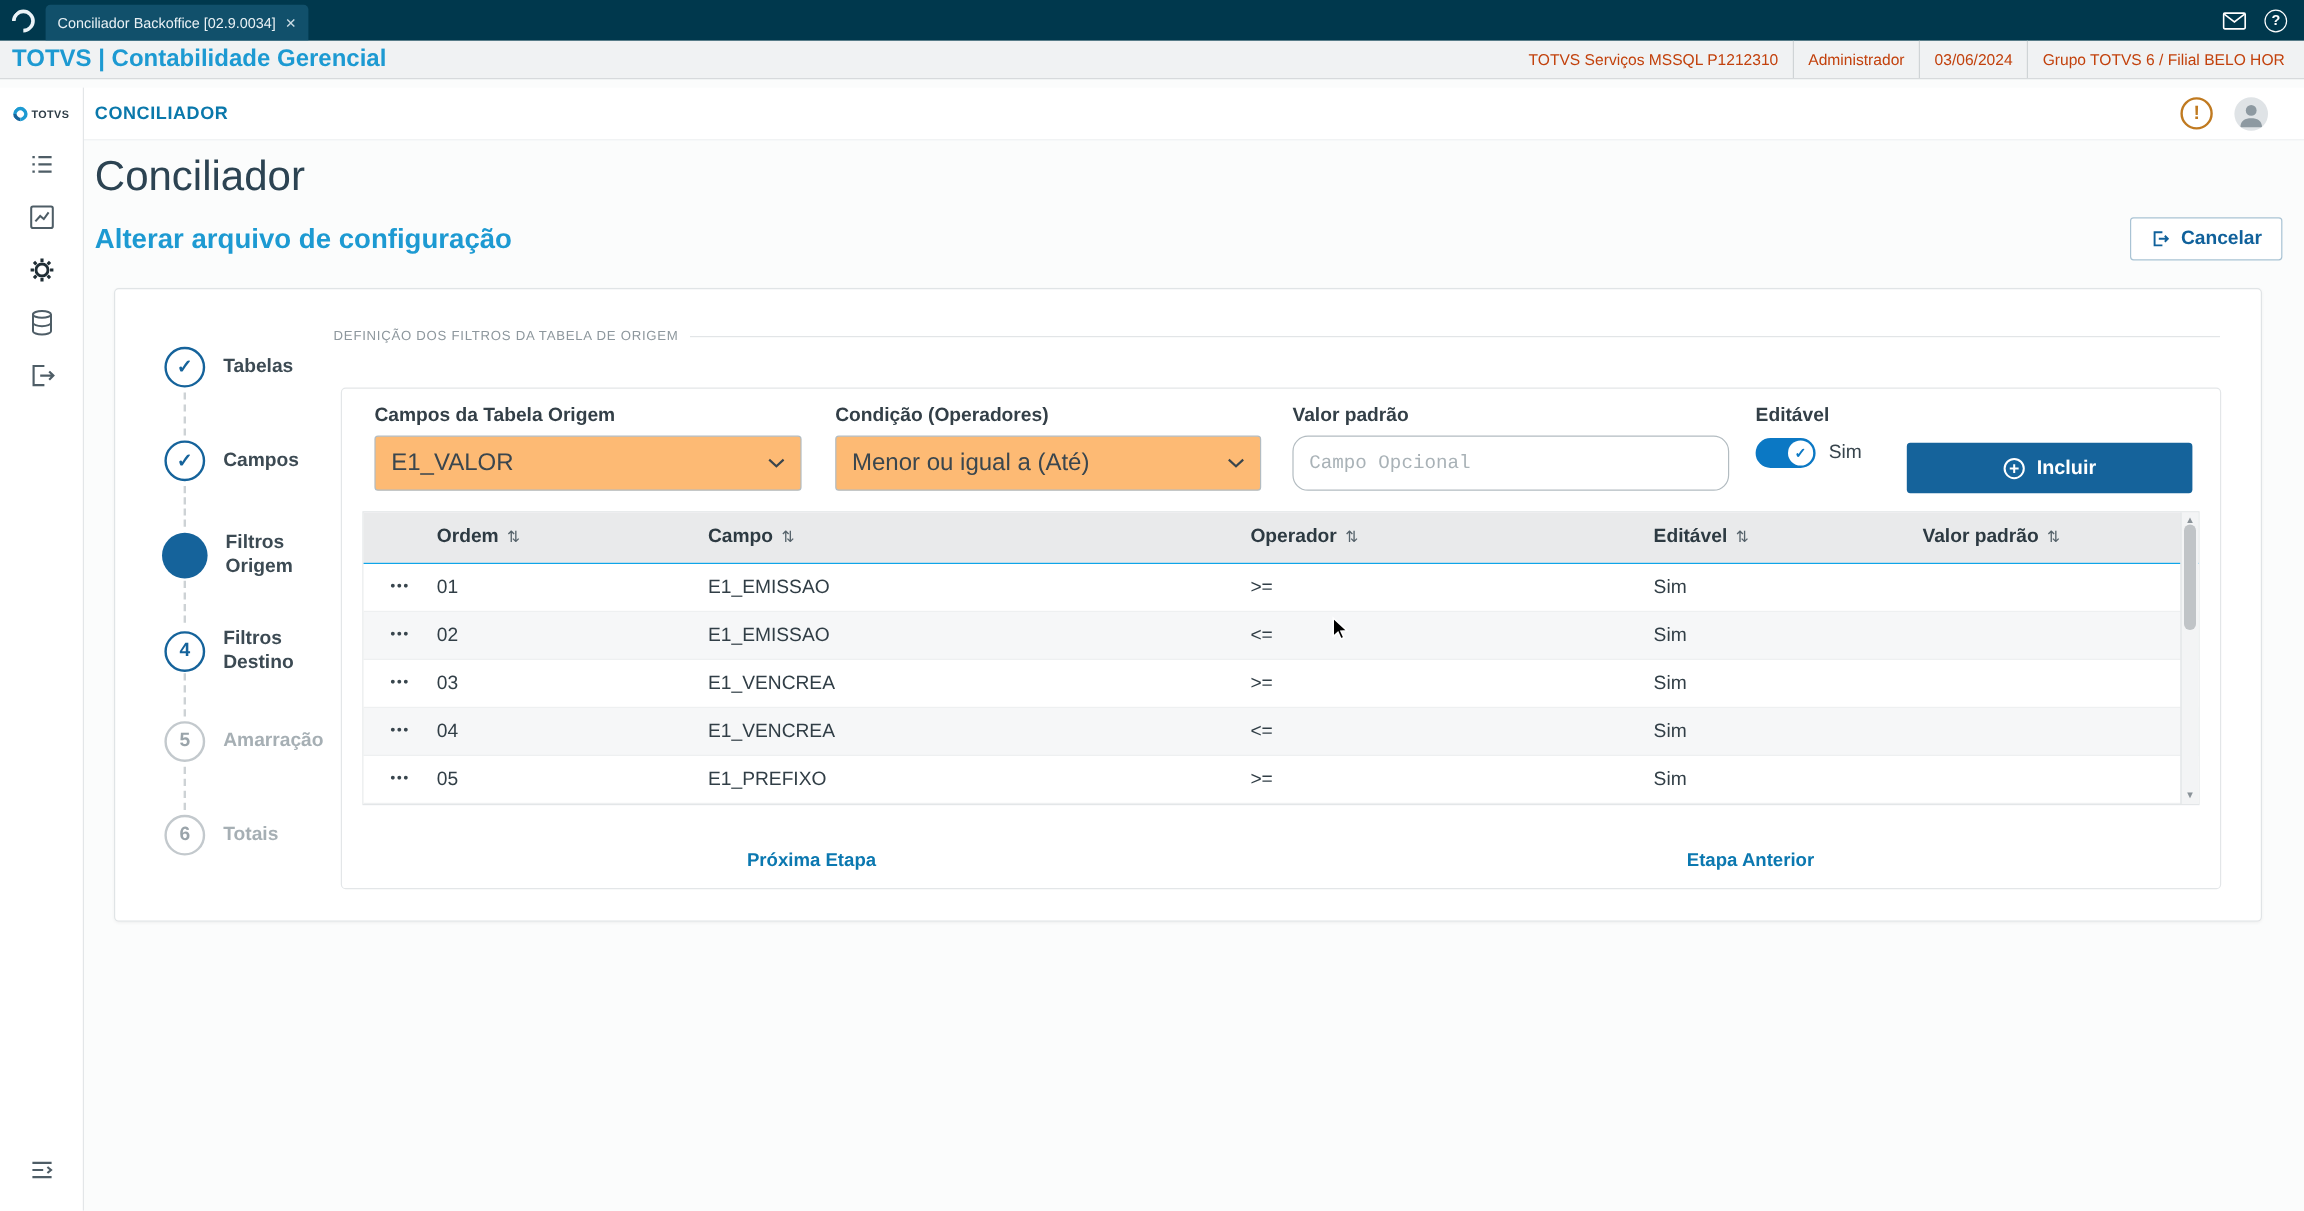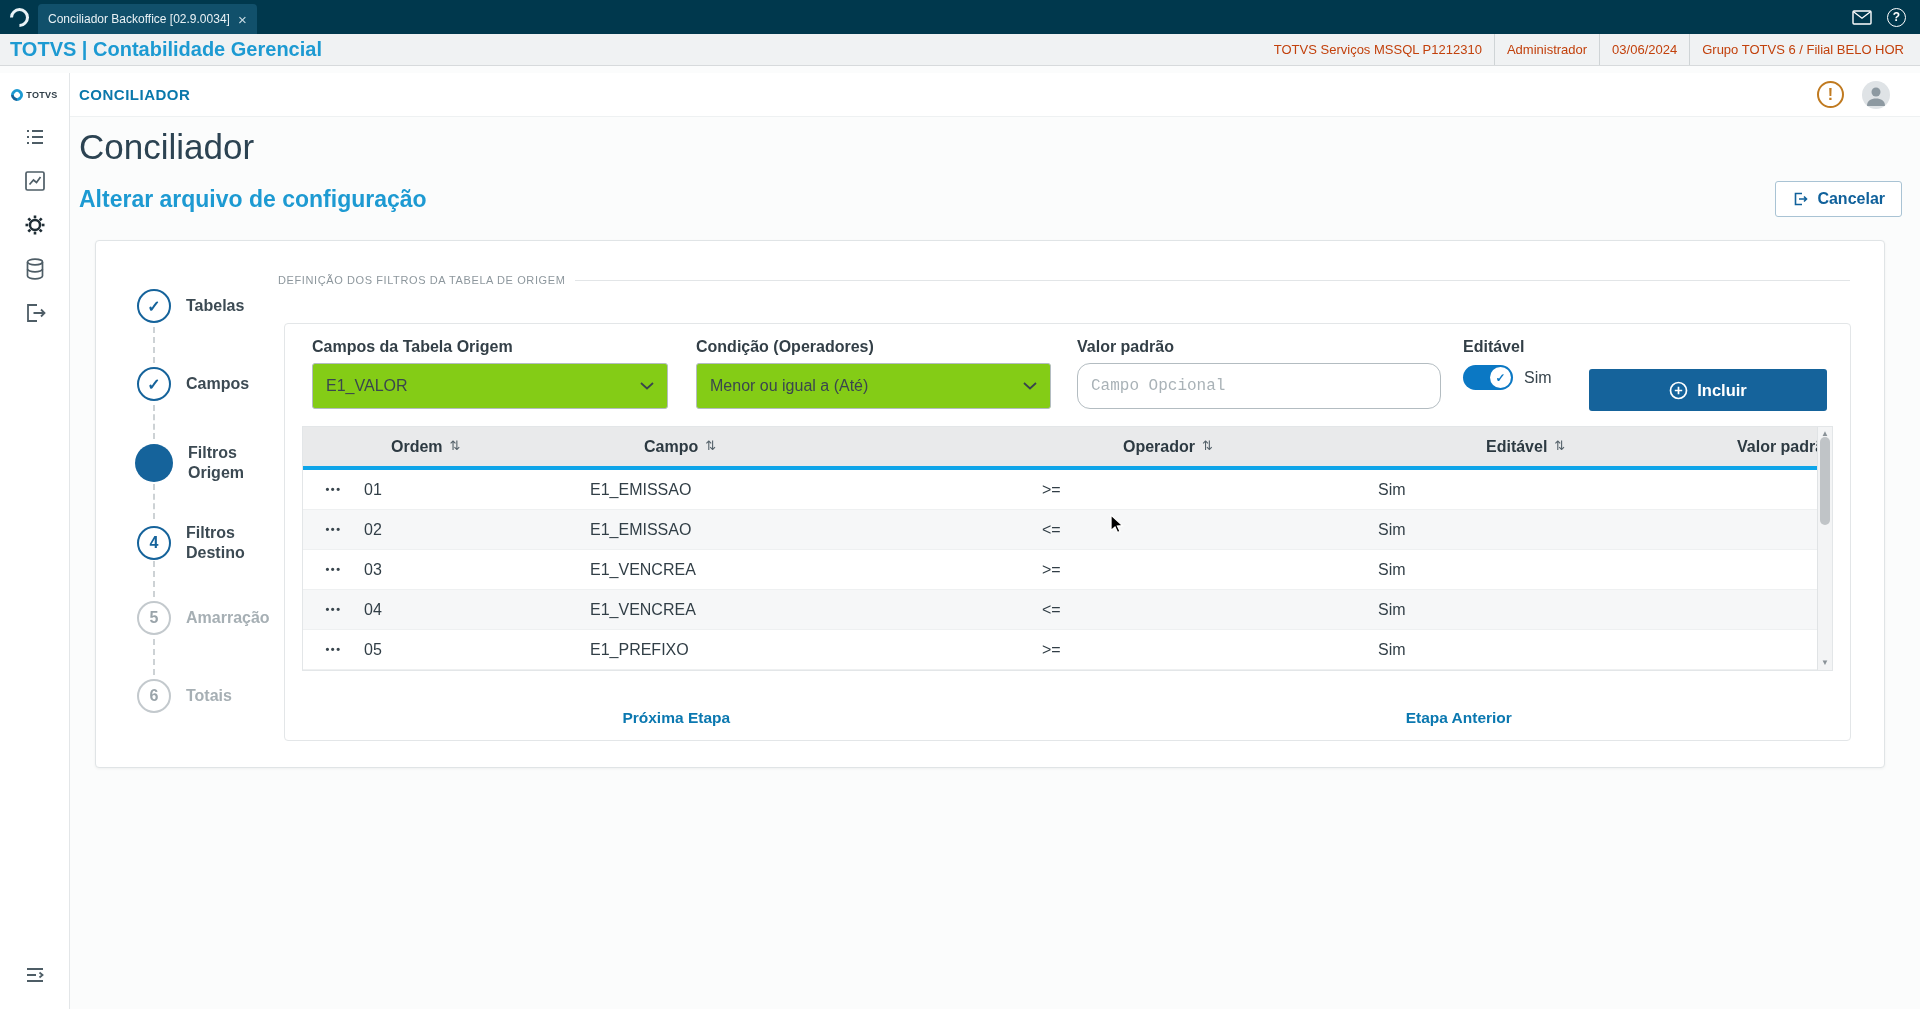--- a/index.html
+++ b/index.html
@@ -65,34 +65,34 @@
   
   .section-divider { position:absolute; left:182px; top:33px; right:34px; display:flex; align-items:center; gap:10px; }
   .section-label { font-size:11px; letter-spacing:.6px; color:#8d979d; white-space:nowrap; }
   .section-line { flex:1; height:1px; background:#e2e5e7; margin-top:1px; }
 
   
   .panel { position:absolute; left:188px; top:82px; width:1567px; height:418px; border:1px solid #e3e6e8; border-radius:4px; background:#fff; }
   .fgroup { position:absolute; top:14px; }
   .g1{left:27px; width:356px;} .g2{left:411px; width:355px;} .g3{left:792px; width:364px;} .g4{left:1178px;}
   .flabel { font-size:16px; font-weight:bold; color:#333f47; white-space:nowrap; }
-  .control { margin-top:7px; height:46px; border:1px solid #b3bcc1; border-radius:3px; background:#84cc16; display:flex; align-items:center; padding:0 38px 0 13px; font-size:16px; color:#3a464e; position:relative; cursor:pointer; }
+  .control { margin-top:7px; height:46px; border:1px solid #b3bcc1; border-radius:3px; background:#fdba74; display:flex; align-items:center; padding:0 38px 0 13px; font-size:20px; color:#3a464e; position:relative; cursor:pointer; }
   .control .chev { position:absolute; right:13px; top:50%; transform:translateY(-50%); display:flex; }
   .control-input { margin-top:7px; width:100%; height:46px; border:1px solid #b3bcc1; border-radius:13px; padding:0 13px; font-size:16px; color:#3a464e; font-family:Liberation Mono, monospace; outline:none; }
   .control-input::placeholder { color:#a9b2b7; }
   .editavel-row { margin-top:9px; display:flex; align-items:center; gap:11px; }
   .switch { width:50px; height:25px; border-radius:14px; background:#0b78c4; position:relative; cursor:pointer; flex:none; }
   .knob { position:absolute; right:2px; top:2px; width:21px; height:21px; border-radius:50%; background:#fff; display:flex; align-items:center; justify-content:center; color:#0b78c4; font-size:12px; font-weight:bold; }
   .switch-label { font-size:16px; color:#37444c; }
   .incluir-btn { position:absolute; left:1304px; top:45px; width:238px; height:42px; background:#15639b; border:none; border-radius:3px; color:#fff; font-size:16.5px; font-weight:bold; display:flex; align-items:center; justify-content:center; gap:9px; }
 
   
   .dtable { position:absolute; left:17px; top:102px; width:1531px; height:245px; border:1px solid #e3e6e8; }
   .thead, .trow { display:grid; grid-template-columns:61px 226px 452px 336px 224px 1fr; align-items:center; }
-  .thead { height:43px; background:#e9eaeb; border-bottom:4px solid #0ea5e9; font-size:16px; font-weight:bold; color:#2d3a42;gap:27px; }
+  .thead { height:43px; background:#e9eaeb; border-bottom:1px solid #0ea5e9; font-size:16px; font-weight:bold; color:#2d3a42; }
   .th { display:flex; align-items:center; gap:7px; cursor:pointer; }
   .sort { font-size:13px; color:#55626a; font-weight:normal; position:relative; top:-1px; }
   .trow { height:40px; font-size:16px; color:#313e46; border-bottom:1px solid #eef0f1; background:#fff; }
   .trow:nth-child(even) { background:#f6f7f8; }
   .cell { overflow:hidden; white-space:nowrap; }
   .cell.actions { display:flex; justify-content:center; }
   .dots { background:none; border:none; font-size:11px; letter-spacing:1.5px; font-weight:bold; color:#38454d; line-height:1; padding:4px; }
   .vscroll { position:absolute; top:0; right:0; bottom:0; width:15px; background:#f3f4f5; border-left:1px solid #e0e3e5; display:flex; flex-direction:column; align-items:center; justify-content:space-between; padding:3px 0; cursor:pointer; }
   .sb-arrow { font-size:8px; color:#8a9298; line-height:1; }
   .sb-thumb { position:absolute; top:10px; left:2px; width:10px; height:88px; background:#c0c4c7; border-radius:5px; }

